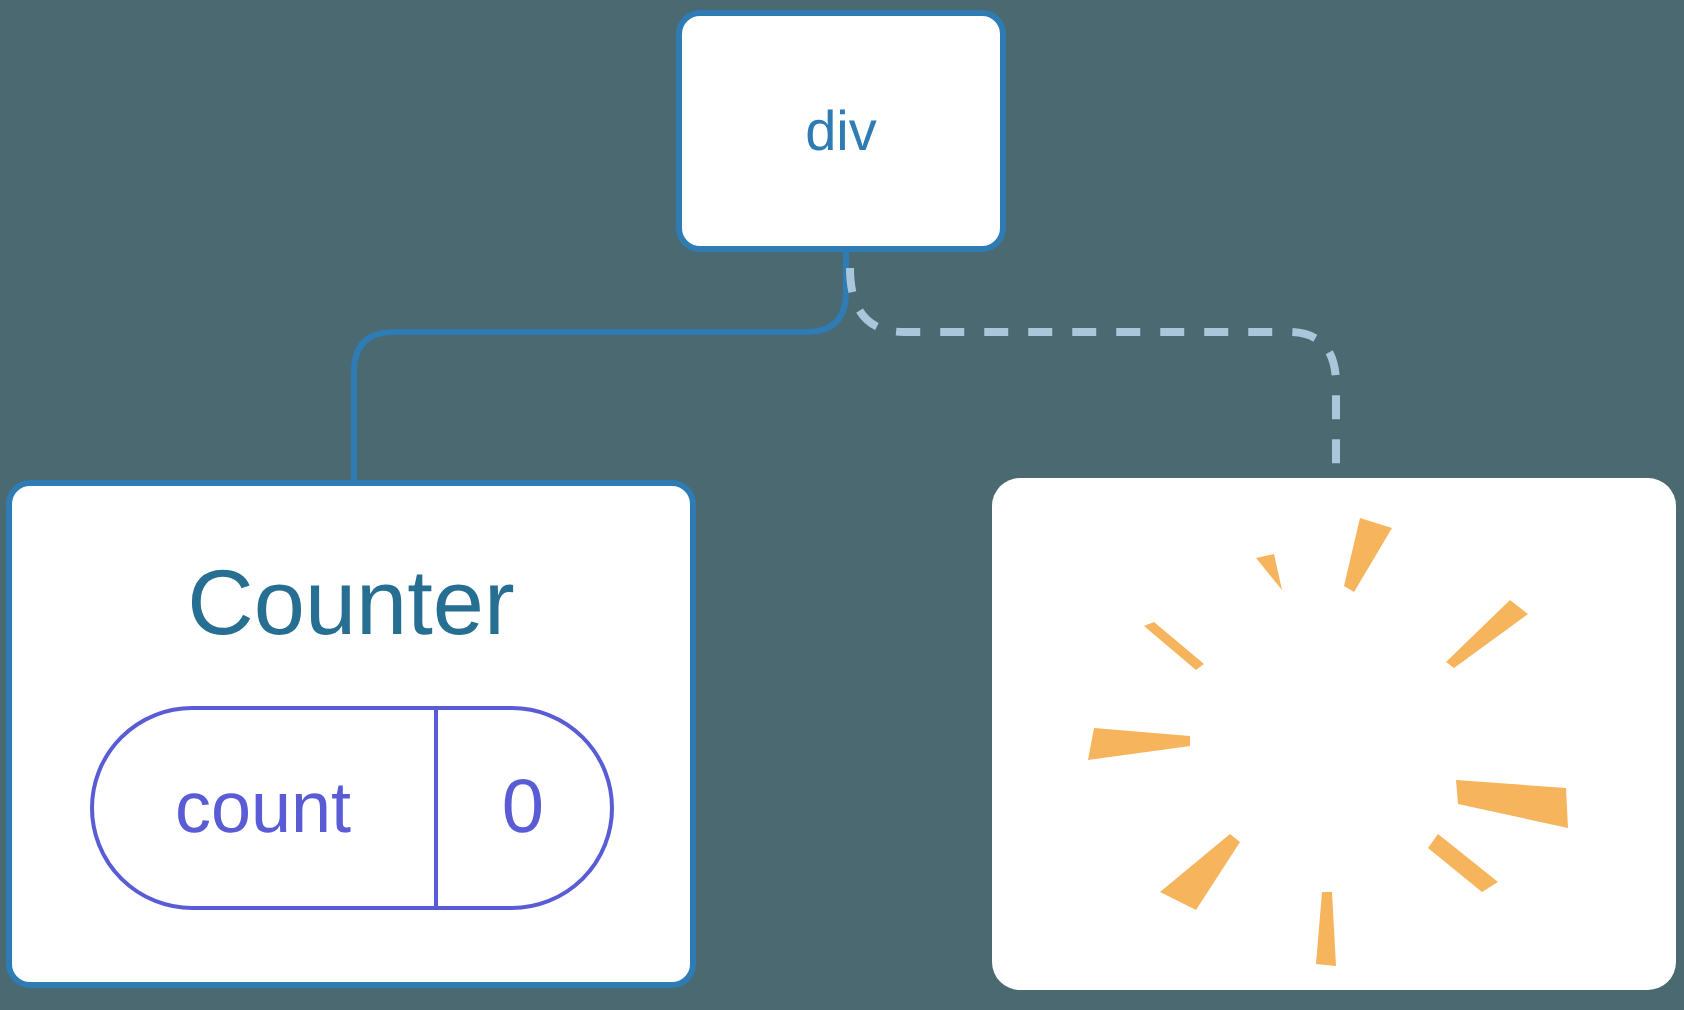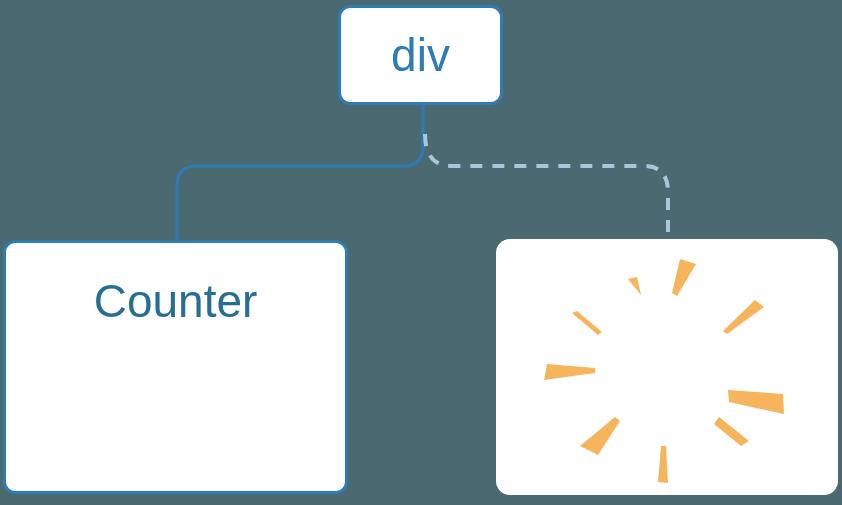--- a/index.html
+++ b/index.html
@@ -33,27 +33,27 @@
 
   .node {
     position: absolute;
     background: #ffffff;
     border-radius: 12px;
     box-sizing: border-box;
   }
 
   .node.root {
     left: 338px; top: 5px;
-    width: 165px; height: 100px;
+    width: 165px; height: 121px;
     border: 3px solid #2e7cb3;
     display: flex;
     align-items: center;
     justify-content: center;
     color: #2e7cb3;
-    font-size: 46px;
+    font-size: 28px;
     font-weight: 500;
   }
 
   .node.counter {
     left: 3px; top: 240px;
     width: 345px; height: 254px;
     border: 3px solid #2e7cb3;
     display: flex;
     flex-direction: column;
     align-items: center;
@@ -110,20 +110,24 @@
     <path class="link-solid" d="M423,101 L423,146 Q423,166 403,166 L197,166 Q177,166 177,186 L177,241"></path>
     <path class="link-dashed" d="M425,134 Q425,166 452,166 L644,166 Q668,166 668,192 L668,240"></path>
   </svg>
 
   <div class="node root">
     <span>div</span>
   </div>
 
   <div class="node counter">
     <div class="counter-title">Counter</div>
+    <div class="state-pill">
+      <span class="cell key">count</span>
+      <span class="cell val">0</span>
+    </div>
   </div>
 
   <div class="node removed">
     <svg class="poof" viewBox="0 0 342 256" xmlns="http://www.w3.org/2000/svg">
       <polygon points="184,20 200,25 181,57 176,54"></polygon>
       <polygon points="132,40 141,38 145,56"></polygon>
       <polygon points="76,74 81,72 106,93 102,96"></polygon>
       <polygon points="51,125 99,129 99,134 48,141"></polygon>
       <polygon points="227,92 259,61 268,68 231,95"></polygon>
       <polygon points="232,151 287,155 288,175 233,163"></polygon>

